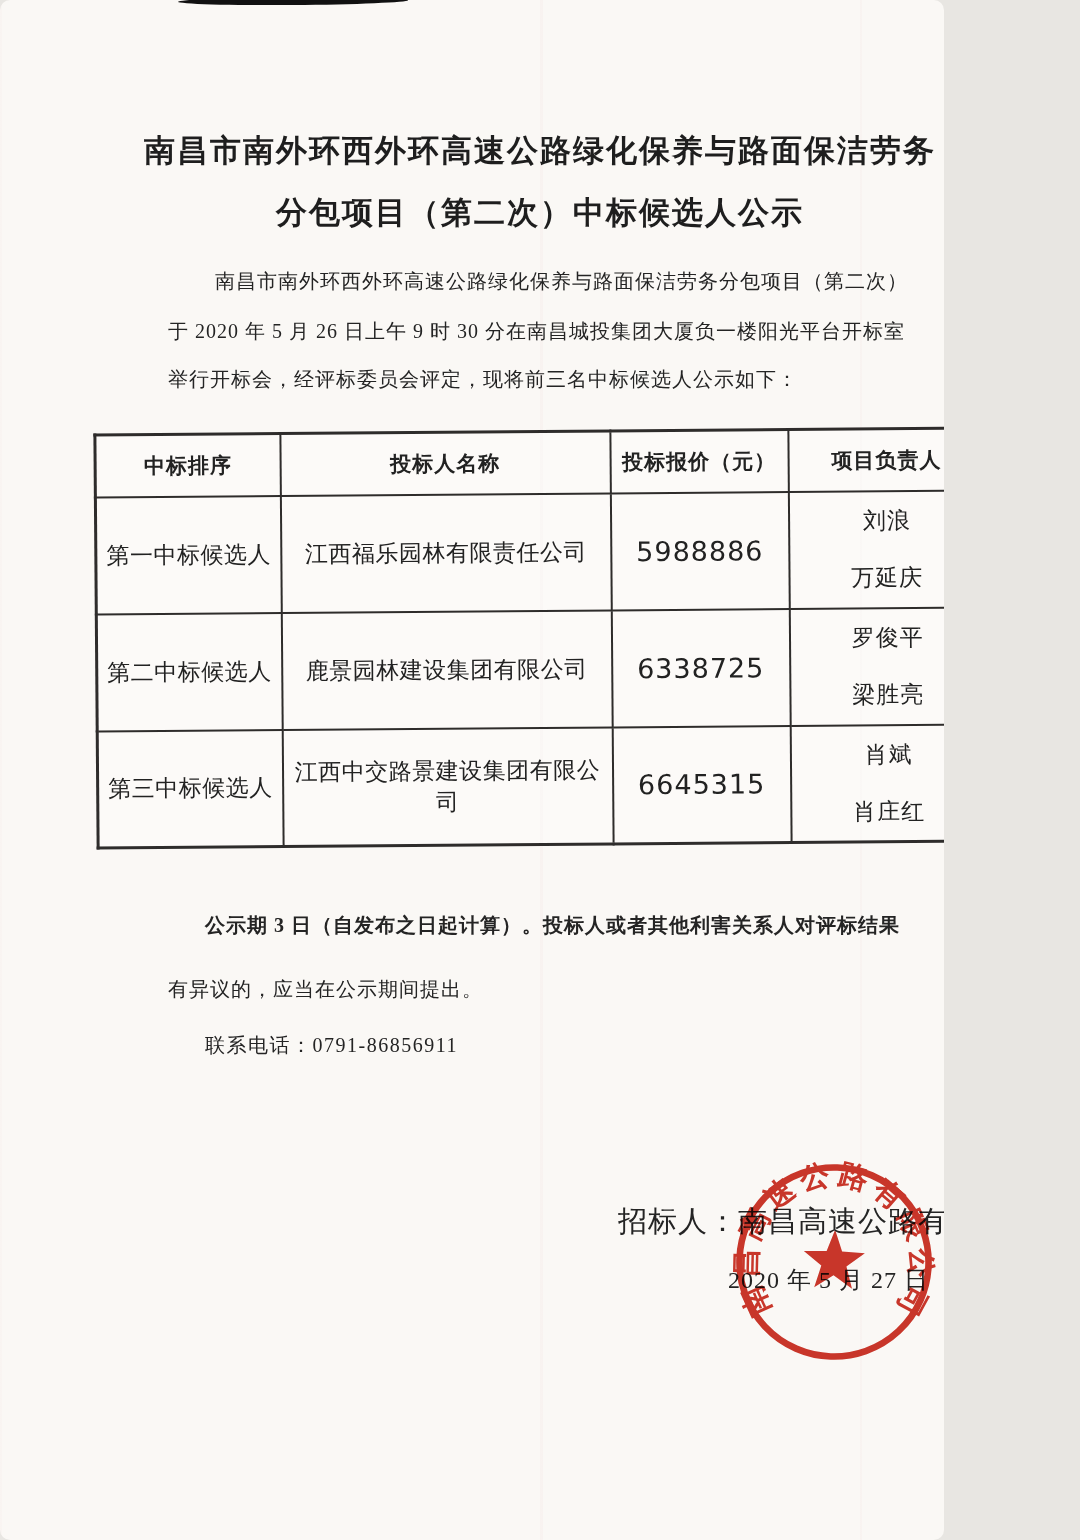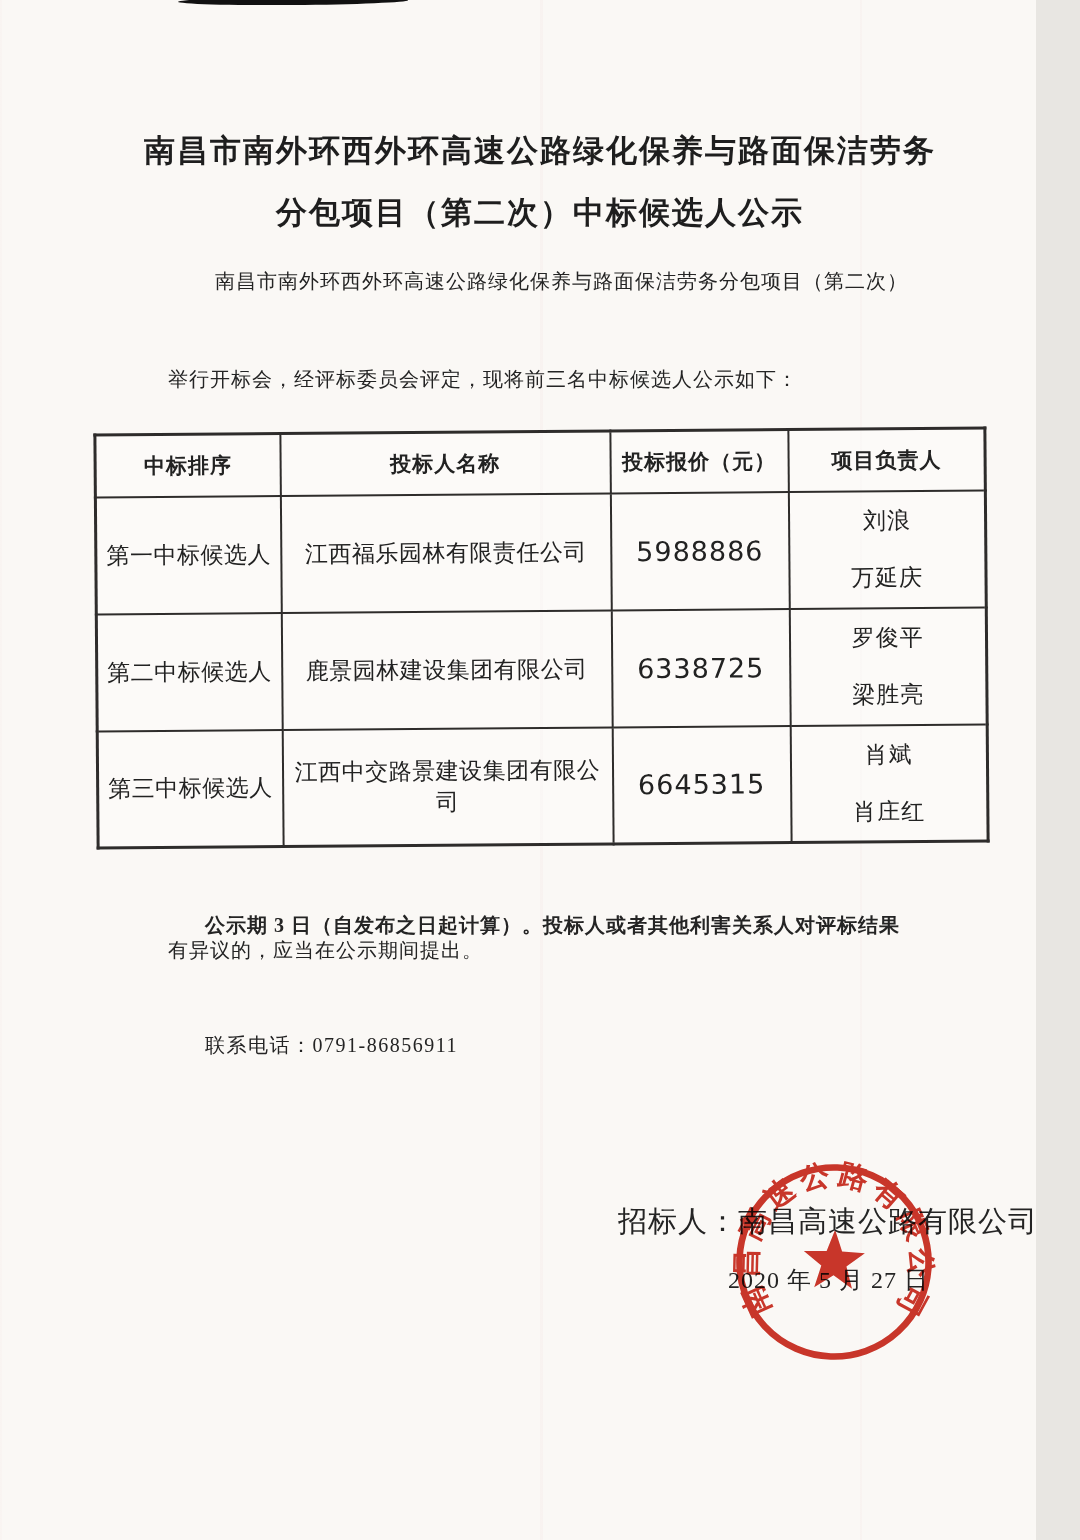--- a/index.html
+++ b/index.html
@@ -3,28 +3,29 @@
 <meta charset="utf-8">
 <style>
   html, body { margin: 0; padding: 0; }
   body {
     width: 1080px; height: 1540px;
     background: #e8e6e2;
     font-family: "Liberation Serif", serif;
   }
   .page {
     position: relative;
-    width: 1036px; height: 1540px;
+    width: 944px; height: 1540px;
     overflow: hidden;
     background:
       linear-gradient(90deg, rgba(240,215,215,0.10) 0 2px, transparent 2px 60px),
       linear-gradient(90deg, transparent 0 540px, rgba(235,205,205,0.12) 540px 543px, transparent 543px),
       linear-gradient(90deg, transparent 0 860px, rgba(235,205,205,0.10) 860px 862px, transparent 862px),
       #faf8f5;
     color: #262626;
+    border-radius: 10px;
   }
   .scan-smudge {
     position: absolute; left: 178px; top: -3px;
     width: 230px; height: 8px;
     background: #111; border-radius: 50%;
     transform: rotate(-0.4deg);
   }
   .title {
     position: absolute; left: 0; width: 1080px;
     text-align: center;
@@ -72,21 +73,21 @@
   td.price  { font-family: "DejaVu Sans", sans-serif; font-size: 27px; letter-spacing: 1px; }
   td.managers { padding: 0; }
   .mgr-stack {
     display: flex; flex-direction: column;
     justify-content: center; align-items: center;
     gap: 26px; height: 100%;
     font-family: "Liberation Sans", sans-serif;
     font-size: 23px; letter-spacing: 1px;
   }
   .notice-1 { left: 205px; top: 912px; font-weight: bold; }
-  .notice-2 { left: 168px; top: 937px; }
+  .notice-2 { left: 168px; top: 976px; }
   .supervisor { left: 205px; top: 1033px; }
   .phone { left: 205px; top: 1032px; letter-spacing: 1.5px; }
 
   .tenderer { left: 618px; top: 1202px; font-size: 29px; }
   .sign-date { left: 728px; top: 1264px; font-size: 24px; letter-spacing: 1px; }
 
   .stamp {
     position: absolute; left: 730px; top: 1158px;
     width: 208px; height: 208px;
     mix-blend-mode: multiply;
@@ -104,20 +105,21 @@
 <body>
 
 <div class="page">
 
   <div class="scan-smudge"></div>
 
   <div class="title title-1">南昌市南外环西外环高速公路绿化保养与路面保洁劳务</div>
   <div class="title title-2">分包项目（第二次）中标候选人公示</div>
 
   <div class="body-line intro-1">南昌市南外环西外环高速公路绿化保养与路面保洁劳务分包项目（第二次）</div>
+  <div class="body-line intro-2">于 2020 年 5 月 26 日上午 9 时 30 分在南昌城投集团大厦负一楼阳光平台开标室</div>
   <div class="body-line intro-3">举行开标会，经评标委员会评定，现将前三名中标候选人公示如下：</div>
 
   <table class="bid-table">
     <colgroup>
       <col style="width:185px">
       <col style="width:330px">
       <col style="width:178px">
       <col style="width:197px">
     </colgroup>
     <tbody>

